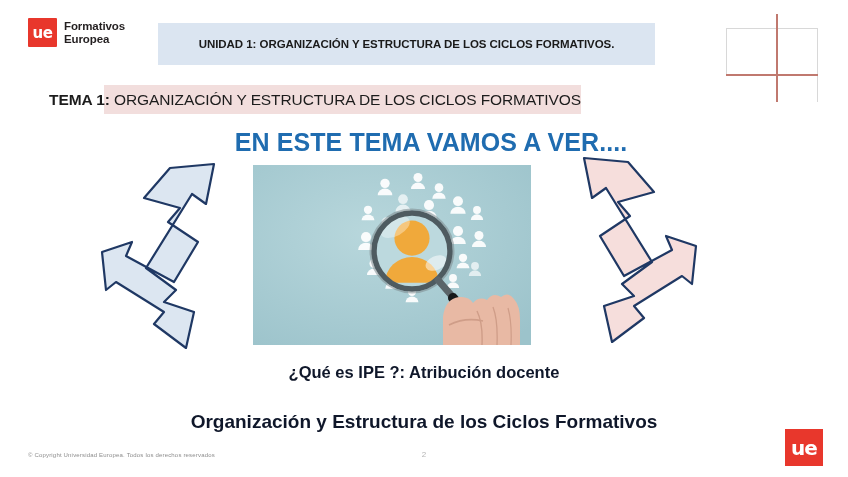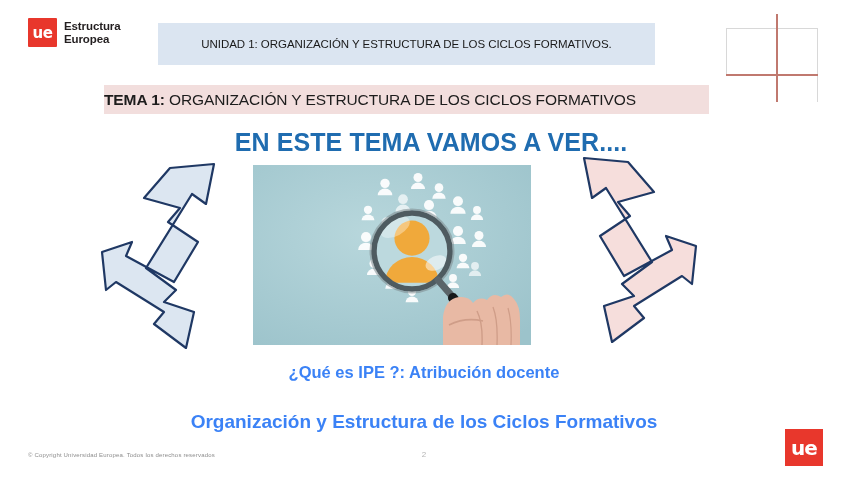--- a/index.html
+++ b/index.html
@@ -82,36 +82,36 @@
     background: #dbe5f1;
     display: flex;
     flex-direction: column;
     align-items: center;
     justify-content: center;
     text-align: center;
   }
   #unit-banner .ul {
     color: #1a1a1a;
     font-size: 11.5px;
-    font-weight: normal;
+    font-weight: bold;
     letter-spacing: -0.05px;
     line-height: 1.45;
   }
 
   
   #tema-banner {
     position: absolute;
     left: 104px;
     top: 85px;
-    width: 605px;
+    width: 477px;
     height: 29px;
     background: #f2dedd;
     display: flex;
     align-items: center;
-    justify-content: flex-start;
+    justify-content: flex-end;
   }
   #tema-banner .line {
     color: #1c1c1c;
     font-size: 15.5px;
     letter-spacing: -0.1px;
     white-space: nowrap;
   }
   #tema-banner .line b { font-weight: bold; }
 
   
@@ -137,21 +137,21 @@
     height: 180px;
     background: #a9cdd3;
     overflow: hidden;
   }
 
   
   .red-caption {
     position: absolute;
     width: 848px;
     text-align: center;
-    color: #3b82f6;
+    color: #0f172a;
     font-weight: bold;
   }
   #caption-ipe {
     left: 0;
     top: 363px;
     font-size: 16.5px;
   }
   #caption-org {
     left: 0;
     top: 411px;
@@ -206,21 +206,21 @@
 </head>
 <body>
 
 <div id="slide">
 
   <div id="brand-logo">
     <div id="brand-mark">
       <span>ue</span>
     </div>
     <div id="brand-words">
-      <div>Estructura</div>
+      <div>Formativos</div>
       <div>Europea</div>
     </div>
   </div>
 
   <div id="decor-grid">
     <div class="gl" style="left:0;   top:14px;  width:92px; height:1px;"></div>
     <div class="gl" style="left:0;   top:14px;  width:1px;  height:47px;"></div>
     <div class="gl" style="left:91px;top:14px;  width:1px;  height:74px;"></div>
     <div class="rl" style="left:0;   top:60px;  width:92px; height:2px;"></div>
     <div class="rl" style="left:50px;top:0;     width:2px;  height:88px;"></div>

